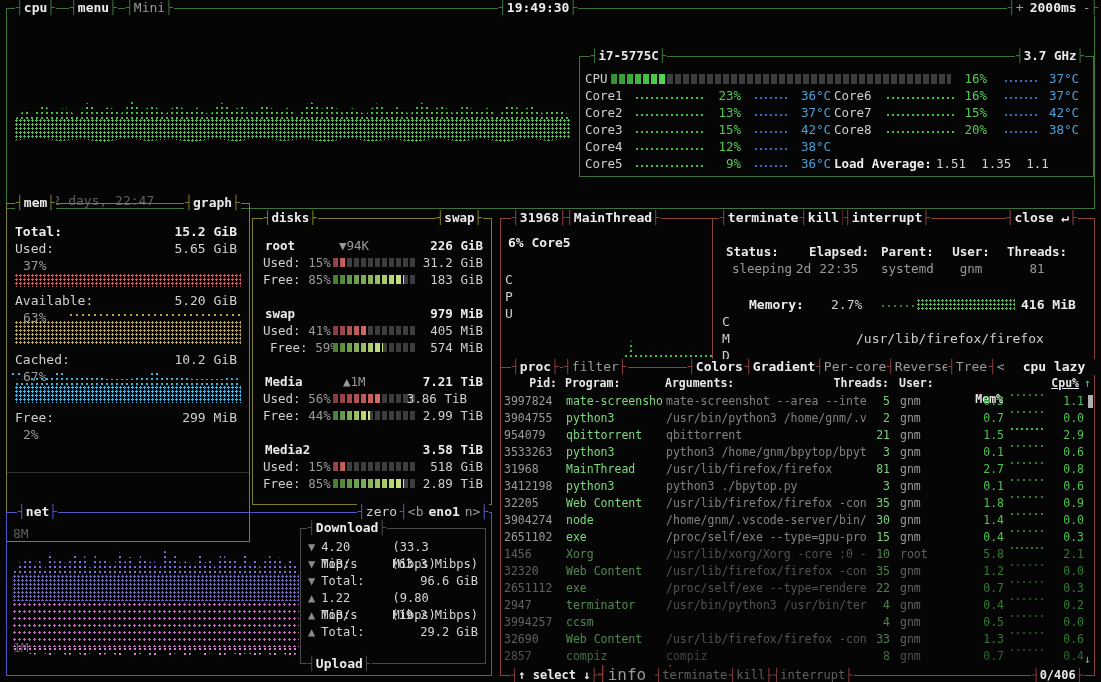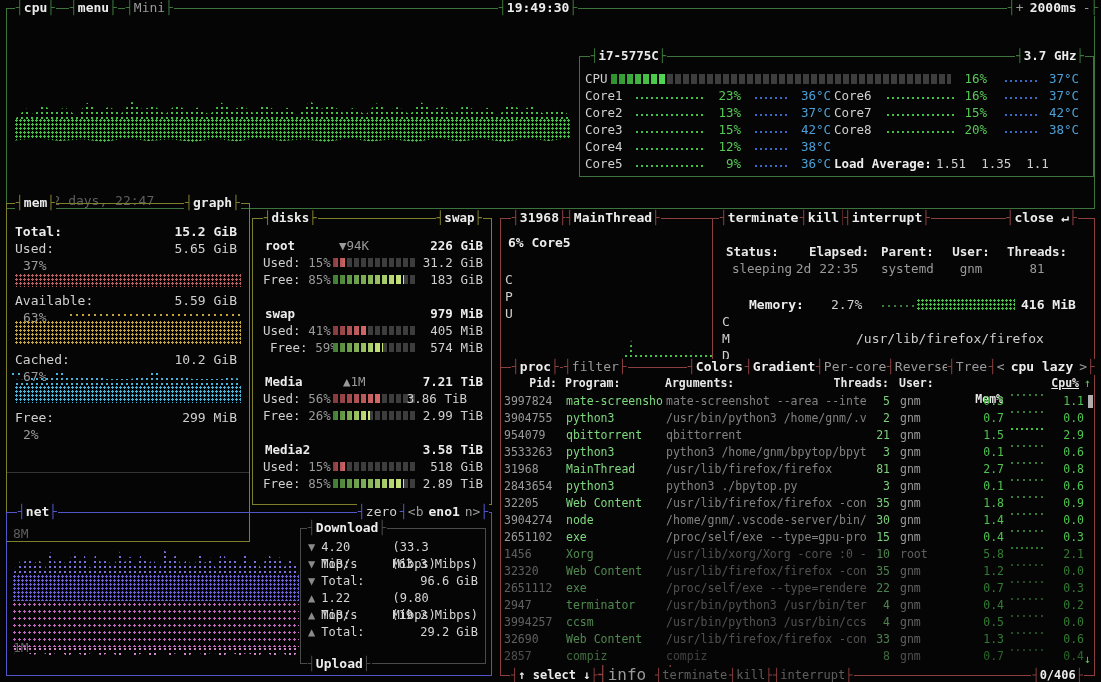--- a/index.html
+++ b/index.html
@@ -157,21 +157,21 @@
 
     <span class="t w" style="left:8px;top:19px">Total:</span>
     <span class="t w ra" style="right:12px;top:19px">15.2 GiB</span>
 
     <span class="t n" style="left:8px;top:36px">Used:</span>
     <span class="t n ra" style="right:12px;top:36px">5.65 GiB</span>
     <span class="t d" style="left:16px;top:53px">37%</span>
     <div class="dg g-red dense" style="left:8px;top:70px;width:226px;height:13px"></div>
 
     <span class="t n" style="left:8px;top:88px">Available:</span>
-    <span class="t n ra" style="right:12px;top:88px">5.59 GiB</span>
+    <span class="t n ra" style="right:12px;top:88px">5.20 GiB</span>
     <span class="t d" style="left:16px;top:105px">63%</span>
     <div class="dg g-yel sparse" style="left:62px;top:109px;width:172px;height:7px"></div>
     <div class="dg g-yel dense" style="left:8px;top:117px;width:226px;height:24px"></div>
 
     <span class="t n" style="left:8px;top:147px">Cached:</span>
     <span class="t n ra" style="right:12px;top:147px">10.2 GiB</span>
     <span class="t d" style="left:16px;top:164px">67%</span>
     <div class="dg g-cyan sparse" style="left:4px;top:168px;width:10px;height:7px"></div>
     <div class="dg g-cyan steps" style="left:8px;top:168px;width:226px;height:14px"></div>
     <div class="dg g-cyan dense" style="left:8px;top:182px;width:226px;height:17px"></div>
@@ -215,21 +215,21 @@
     <span class="t n ra" style="right:8px;top:120px">574 MiB</span>
 
     <span class="t w" style="left:12px;top:154px">Media</span>
     <span class="t d" style="left:90px;top:154px">▲1M</span>
     <span class="t w ra" style="right:8px;top:154px">7.21 TiB</span>
     <span class="t n" style="left:10px;top:171px"><span>Used:</span> <span class="d">56%</span></span>
     <div class="dmeter" style="left:80px;top:175px">
         <i class="used" style="width:56%"></i>
       </div>
     <span class="t n ra" style="right:24px;top:171px">3.86 TiB</span>
-    <span class="t n" style="left:10px;top:188px"><span>Free:</span> <span class="d">26%</span></span>
+    <span class="t n" style="left:10px;top:188px"><span>Free:</span> <span class="d">44%</span></span>
     <div class="dmeter" style="left:80px;top:192px">
         <i class="free" style="width:44%"></i>
       </div>
     <span class="t n ra" style="right:8px;top:188px">2.99 TiB</span>
 
     <span class="t w" style="left:12px;top:222px">Media2</span>
     <span class="t w ra" style="right:8px;top:222px">3.58 TiB</span>
     <span class="t n" style="left:10px;top:239px"><span>Used:</span> <span class="d">15%</span></span>
     <div class="dmeter" style="left:80px;top:243px">
         <i class="used" style="width:15%"></i>
@@ -338,21 +338,21 @@
     <span class="t n" style="left:355px;top:111px">/usr/lib/firefox/firefox</span>
 
     <div class="hline" style="left:0;top:148px;width:593px"></div>
     <span class="bt w" style="left:10px;top:140px">proc</span>
     <span class="bt d" style="left:62px;top:140px">filter</span>
     <span class="bt w" style="left:186px;top:140px">Colors</span>
     <span class="bt w" style="left:243px;top:140px">Gradient</span>
     <span class="bt d" style="left:314px;top:140px">Per-core</span>
     <span class="bt d" style="left:385px;top:140px">Reverse</span>
     <span class="bt d" style="left:446px;top:140px">Tree</span>
-    <span class="bt" style="left:487px;top:140px"><span class="d">&lt;</span><span class="w" style="margin:0 6px">cpu lazy</span><span class="d">&gt;</span></span>
+    <span class="bt" style="left:487px;top:140px"><span class="d">&lt;</span><span class="w" style="margin:0 18px">cpu lazy</span><span class="d">&gt;</span></span>
 
     <span class="t hdr ra" style="left:8px;top:156px;width:48px">Pid:</span>
     <span class="t hdr" style="left:64px;top:156px">Program:</span>
     <span class="t hdr" style="left:164px;top:156px">Arguments:</span>
     <span class="t hdr ra" style="left:328px;top:156px;width:60px">Threads:</span>
     <span class="t hdr" style="left:398px;top:156px">User:</span>
     <span class="t hdr ra" style="left:462px;top:172px;width:40px">Mem%</span>
     <span class="t hdr ra uline" style="left:534px;top:156px;width:44px">Cpu%</span>
     <span class="t g" style="left:583px;top:156px;font-size:11.5px">↑</span>
 
@@ -401,21 +401,21 @@
           <span class="c-pid">31968</span>
           <span class="c-prog">MainThread</span>
           <span class="c-args">/usr/lib/firefox/firefox</span>
           <span class="c-thr">81</span>
           <span class="c-user">gnm</span>
           <span class="c-mem">2.7</span>
           <span class="c-dots dg g-dim sparse"></span>
           <span class="c-cpu">0.8</span>
         </div>
       <div class="prow">
-          <span class="c-pid">2843654</span>
+          <span class="c-pid">3412198</span>
           <span class="c-prog">python3</span>
           <span class="c-args">python3 ./bpytop.py</span>
           <span class="c-thr">3</span>
           <span class="c-user">gnm</span>
           <span class="c-mem">0.1</span>
           <span class="c-dots dg g-dim sparse"></span>
           <span class="c-cpu">0.6</span>
         </div>
       <div class="prow">
           <span class="c-pid">32205</span>
@@ -483,21 +483,20 @@
           <span class="c-args">/usr/bin/python3 /usr/bin/ter</span>
           <span class="c-thr">4</span>
           <span class="c-user">gnm</span>
           <span class="c-mem">0.4</span>
           <span class="c-dots dg g-dim sparse"></span>
           <span class="c-cpu">0.2</span>
         </div>
       <div class="prow">
           <span class="c-pid">3994257</span>
           <span class="c-prog">ccsm</span>
-          <span class="c-args">/usr/bin/python3 /usr/bin/ccs</span>
           <span class="c-thr">4</span>
           <span class="c-user">gnm</span>
           <span class="c-mem">0.5</span>
           <span class="c-dots dg g-dim sparse"></span>
           <span class="c-cpu">0.0</span>
         </div>
       <div class="prow">
           <span class="c-pid">32690</span>
           <span class="c-prog">Web Content</span>
           <span class="c-args">/usr/lib/firefox/firefox -con</span>

